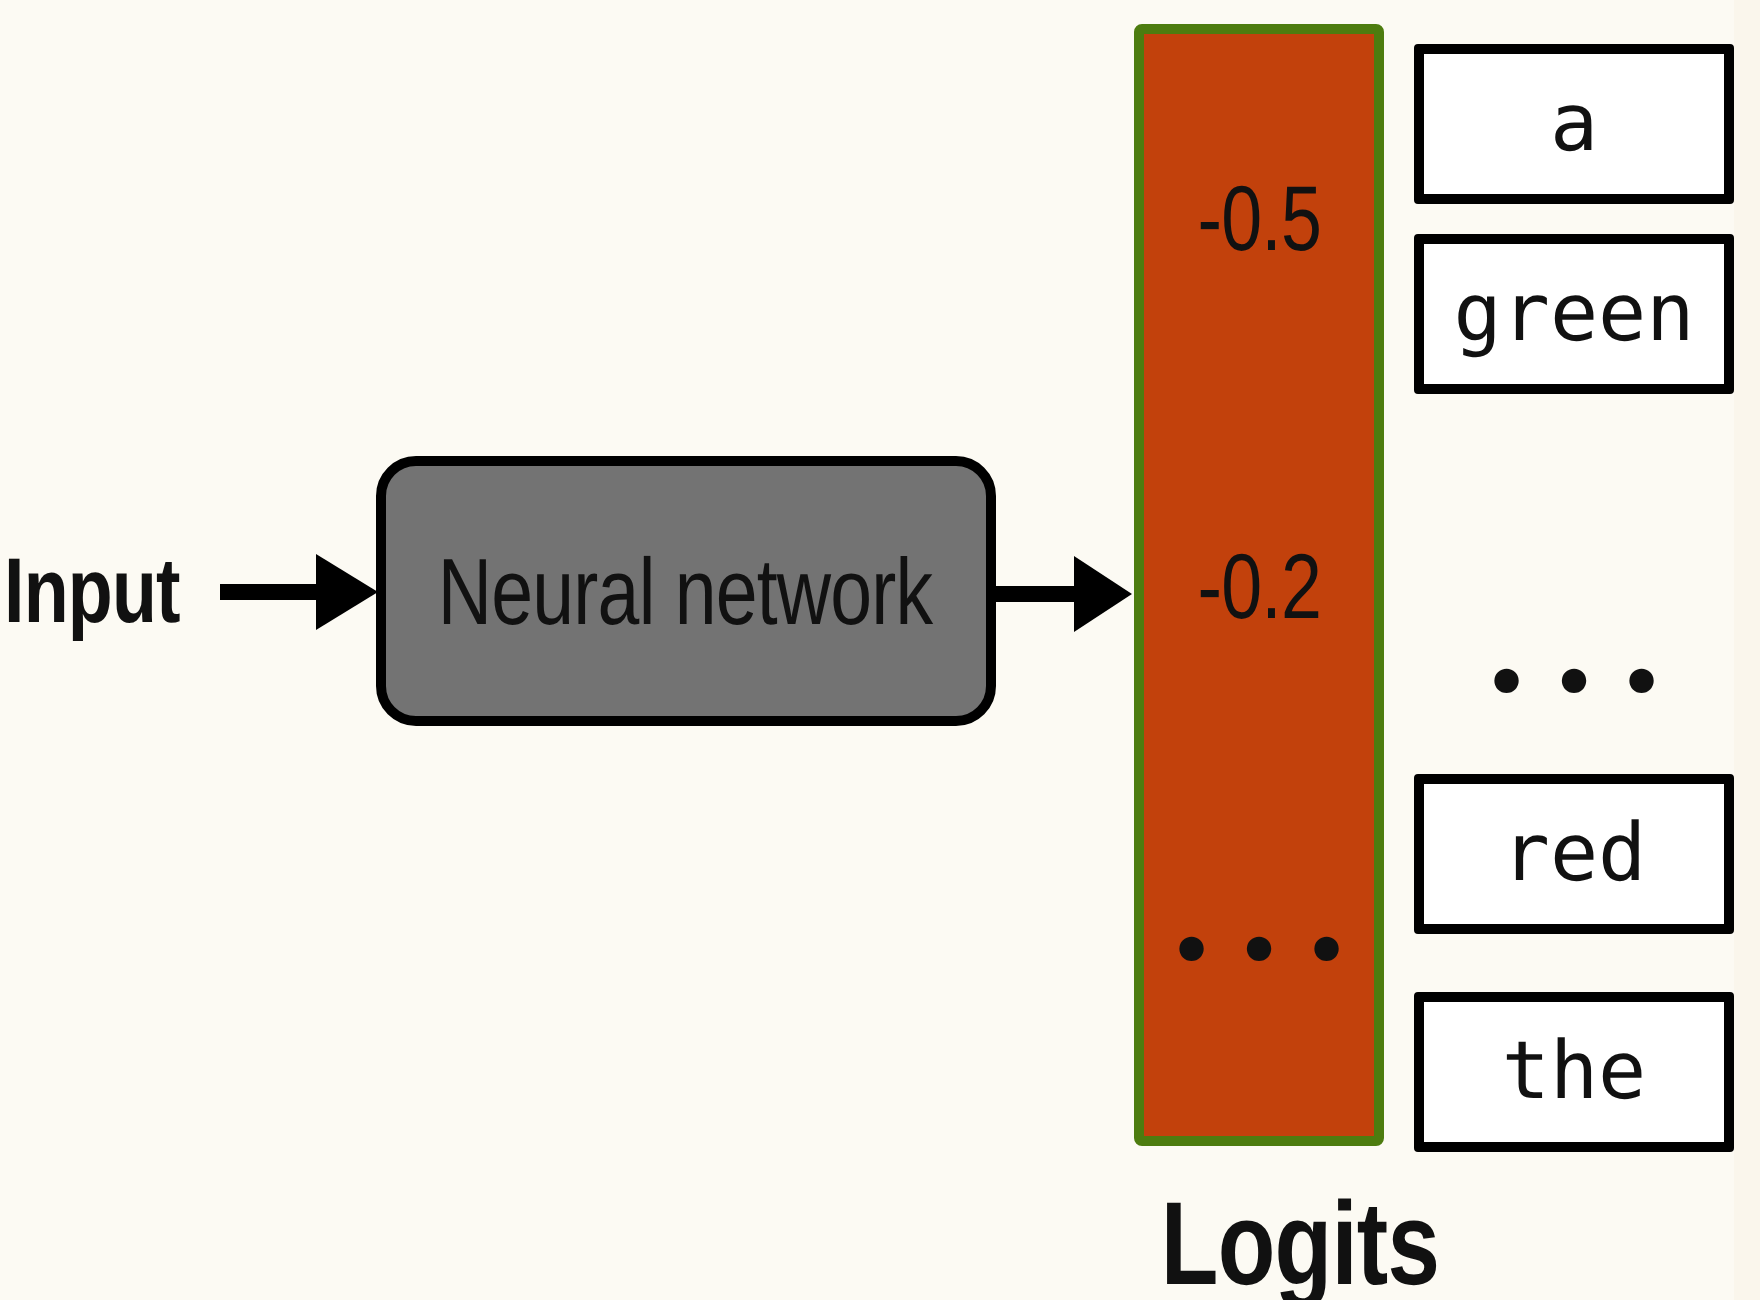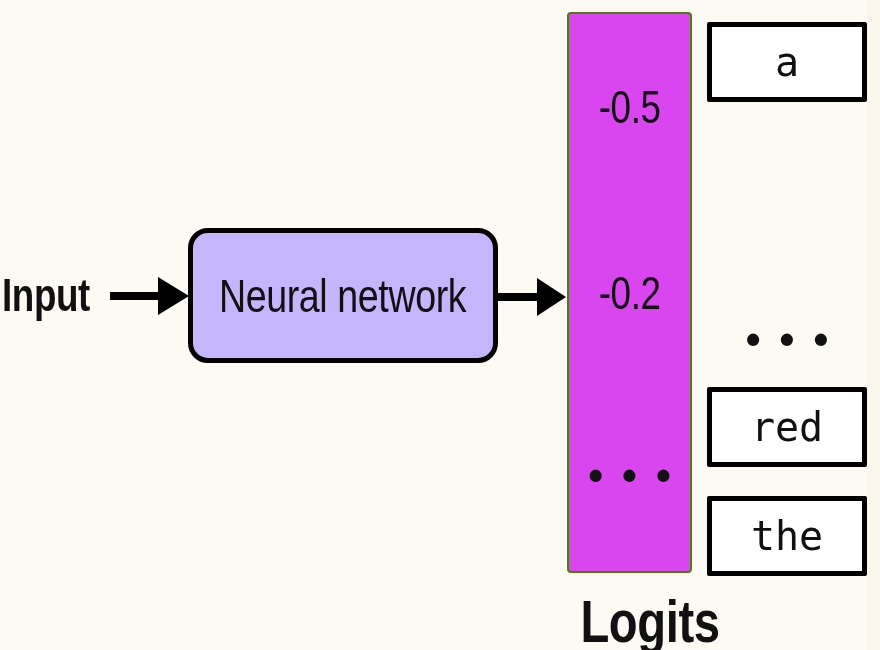--- a/index.html
+++ b/index.html
@@ -28,28 +28,28 @@
   }
   .cond-left{transform-origin:left center;}
   .input-label{
     position:absolute;left:2px;top:272px;
     font-size:46px;font-weight:bold;line-height:1;
   }
   .arrow{position:absolute;}
   .nn-box{
     position:absolute;left:188px;top:228px;width:310px;height:135px;
     box-sizing:border-box;
-    background:#c4b5fd;border:5px solid #000;border-radius:20px;
+    background:#737373;border:5px solid #000;border-radius:20px;
     display:flex;align-items:center;justify-content:center;
     font-size:47px;line-height:1;
   }
   .logits-col{
     position:absolute;left:567px;top:12px;width:125px;height:561px;
     box-sizing:border-box;
-    background:#d946ef;border:2px solid #4d7c0f;border-radius:4px;
+    background:#c2410c;border:5px solid #4d7c0f;border-radius:4px;
     display:flex;flex-direction:column;
   }
   .logit-row{
     flex:1;display:flex;align-items:center;justify-content:center;
     font-size:46px;line-height:1;
   }
   .dots-text{
     font-family:"DejaVu Sans", sans-serif;
     font-size:42px;line-height:1;
     letter-spacing:9px;
@@ -110,20 +110,23 @@
       <span class="cond">-0.2</span>
     </div>
     <div class="logit-row">
       <span class="dots-text">•••</span>
     </div>
   </div>
 
   <div class="token-box tb-0">
     <span>a</span>
   </div>
+  <div class="token-box tb-1">
+    <span>green</span>
+  </div>
   <div class="token-dots">
     <span class="dots-text">•••</span>
   </div>
   <div class="token-box tb-3">
     <span>red</span>
   </div>
   <div class="token-box tb-4">
     <span>the</span>
   </div>
 

